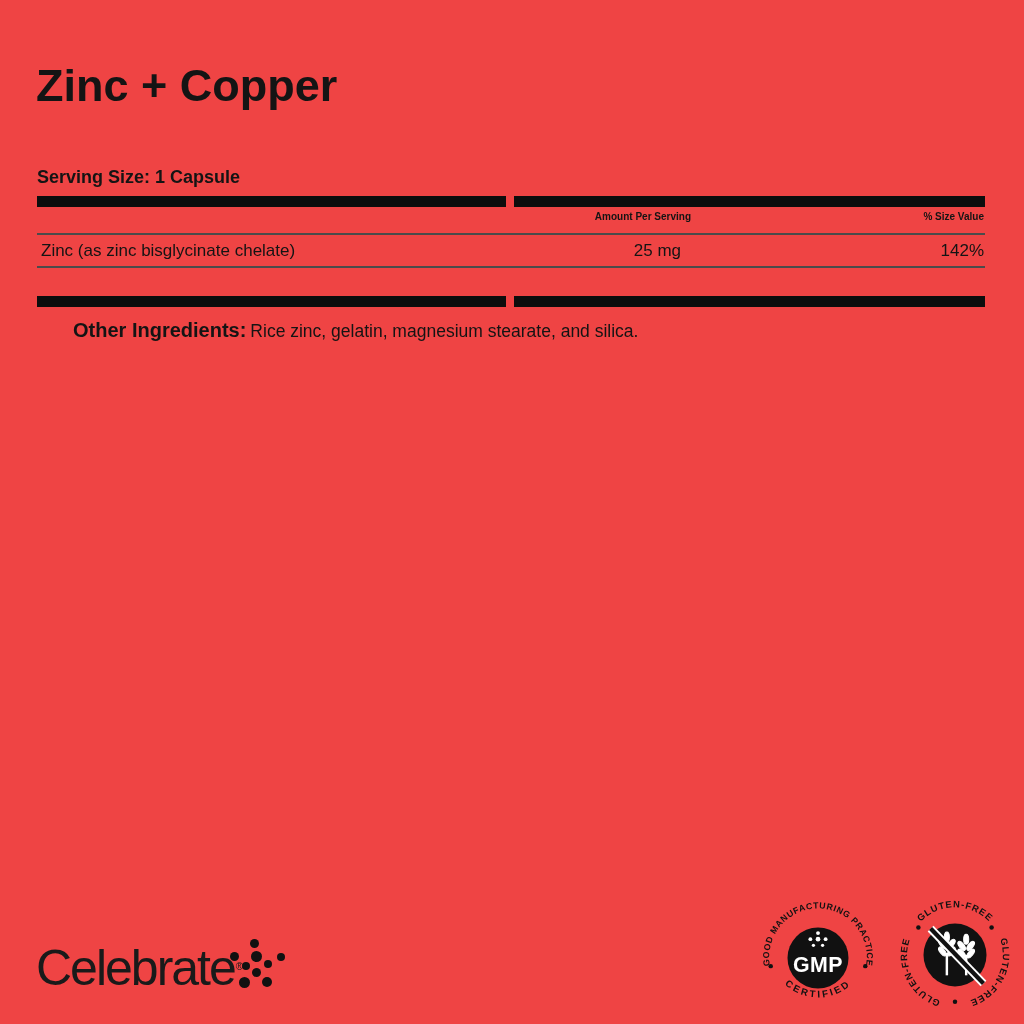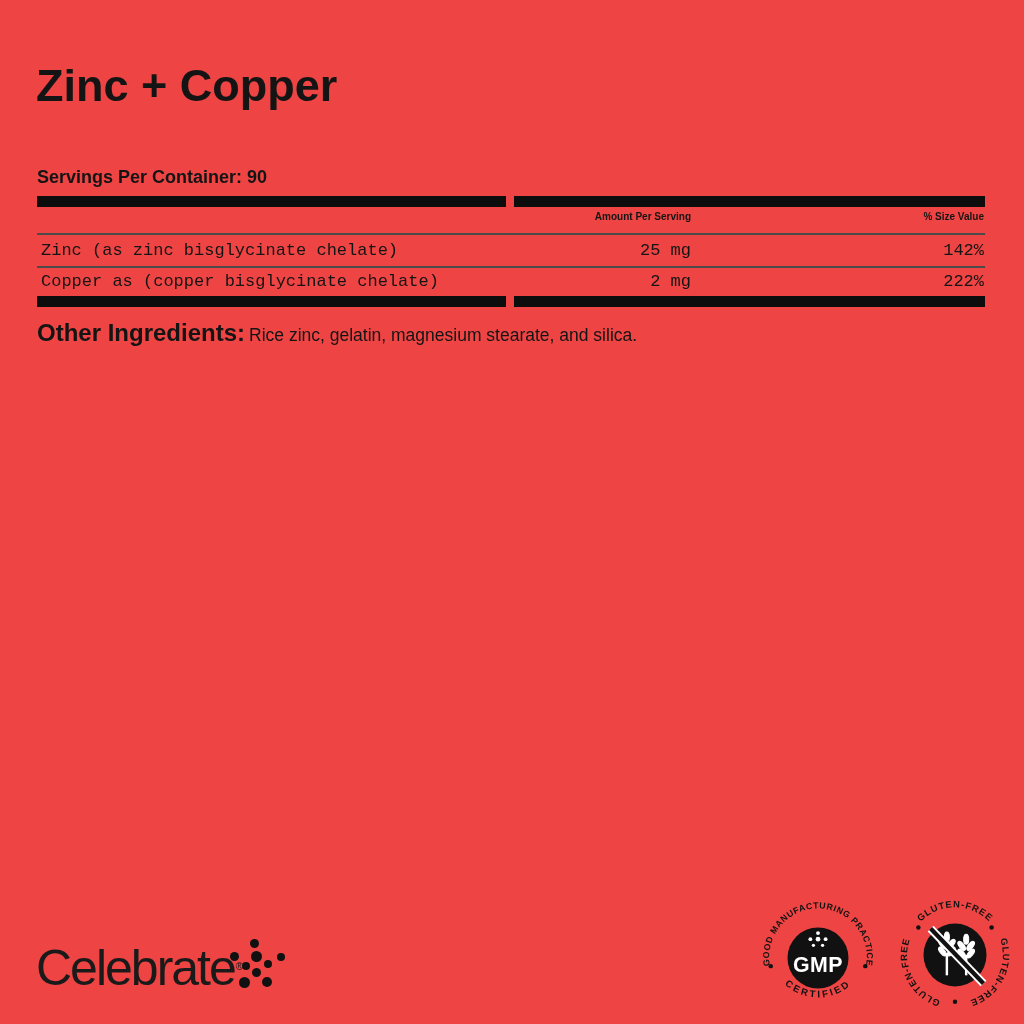--- a/index.html
+++ b/index.html
@@ -24,47 +24,47 @@
   .bar .seg.left{width:469px;}
   .bar .seg.right{flex:1;}
   .bar-top{top:196px;}
   .bar-bottom{top:296px;}
   .facts-header{position:absolute;left:37px;top:211px;width:948px;height:22px;font-size:10px;font-weight:700;}
   .facts-header .col-amount{position:absolute;right:294px;}
   .facts-header .col-dv{position:absolute;right:1px;}
   .rule{position:absolute;left:37px;width:948px;height:2px;background:#4b4b4b;}
   .rule-1{top:233px;}
   .rule-2{top:266px;}
-  .fact-row{position:absolute;left:37px;width:948px;height:24px;font-size:17px;font-family:Liberation Mono, monospace;}
+  .fact-row{position:absolute;left:37px;width:948px;height:24px;font-size:17px;}
   .fact-row .name{position:absolute;left:4px;}
-  .fact-row .amount{position:absolute;right:294px;}
+  .fact-row .amount{position:absolute;right:304px;}
   .fact-row .dv{position:absolute;right:1px;}
   .fact-row-1{top:241px;}
   .fact-row-2{top:272px;}
   .other{position:absolute;left:37px;top:319px;margin:0;font-size:17.5px;}
-  .other strong{font-size:24px;font-weight:700;margin-right:4px;}
+  .other strong{font-size:20px;font-weight:700;margin-right:4px;margin-left:36px;}
   
   .brand{position:absolute;left:36px;top:943px;display:flex;align-items:center;}
   .brand-text{font-size:50px;font-weight:400;letter-spacing:-2px;color:#1a1a1a;line-height:1;}
   .brand-reg{font-size:10px;margin-left:1px;margin-bottom:4px;color:#1a1a1a;}
   .confetti{position:absolute;left:230px;top:938px;width:62px;height:58px;}
   .confetti .dot{position:absolute;background:#111;border-radius:50%;}
   .badge{position:absolute;}
   .badge-gmp{left:757px;top:897px;}
   .badge-gf{left:894px;top:894px;}
 </style>
 </head>
 <body>
 
 <div class="page">
 
   <h1 class="title">Zinc + Copper</h1>
 
   <div class="serving-row">
-    <span>Servings Per Container: 90</span>
+    <span>Serving Size: 1 Capsule</span>
   </div>
 
   <div class="bar bar-top">
     <span class="seg left"></span>
     <span class="seg right"></span>
   </div>
 
   <div class="facts-header">
     <span class="col-amount">Amount Per Serving</span>
     <span class="col-dv">% Size Value</span>
@@ -73,25 +73,20 @@
   <div class="rule rule-1"></div>
 
   <div class="fact-row fact-row-1">
     <span class="name">Zinc (as zinc bisglycinate chelate)</span>
     <span class="amount">25 mg</span>
     <span class="dv">142%</span>
   </div>
 
   <div class="rule rule-2"></div>
 
-  <div class="fact-row fact-row-2">
-    <span class="name">Copper as (copper bisglycinate chelate)</span>
-    <span class="amount">2 mg</span>
-    <span class="dv">222%</span>
-  </div>
 
   <div class="bar bar-bottom">
     <span class="seg left"></span>
     <span class="seg right"></span>
   </div>
 
   <p class="other">
     <strong>Other Ingredients:</strong><span>Rice zinc, gelatin, magnesium stearate, and silica.</span>
   </p>
 

